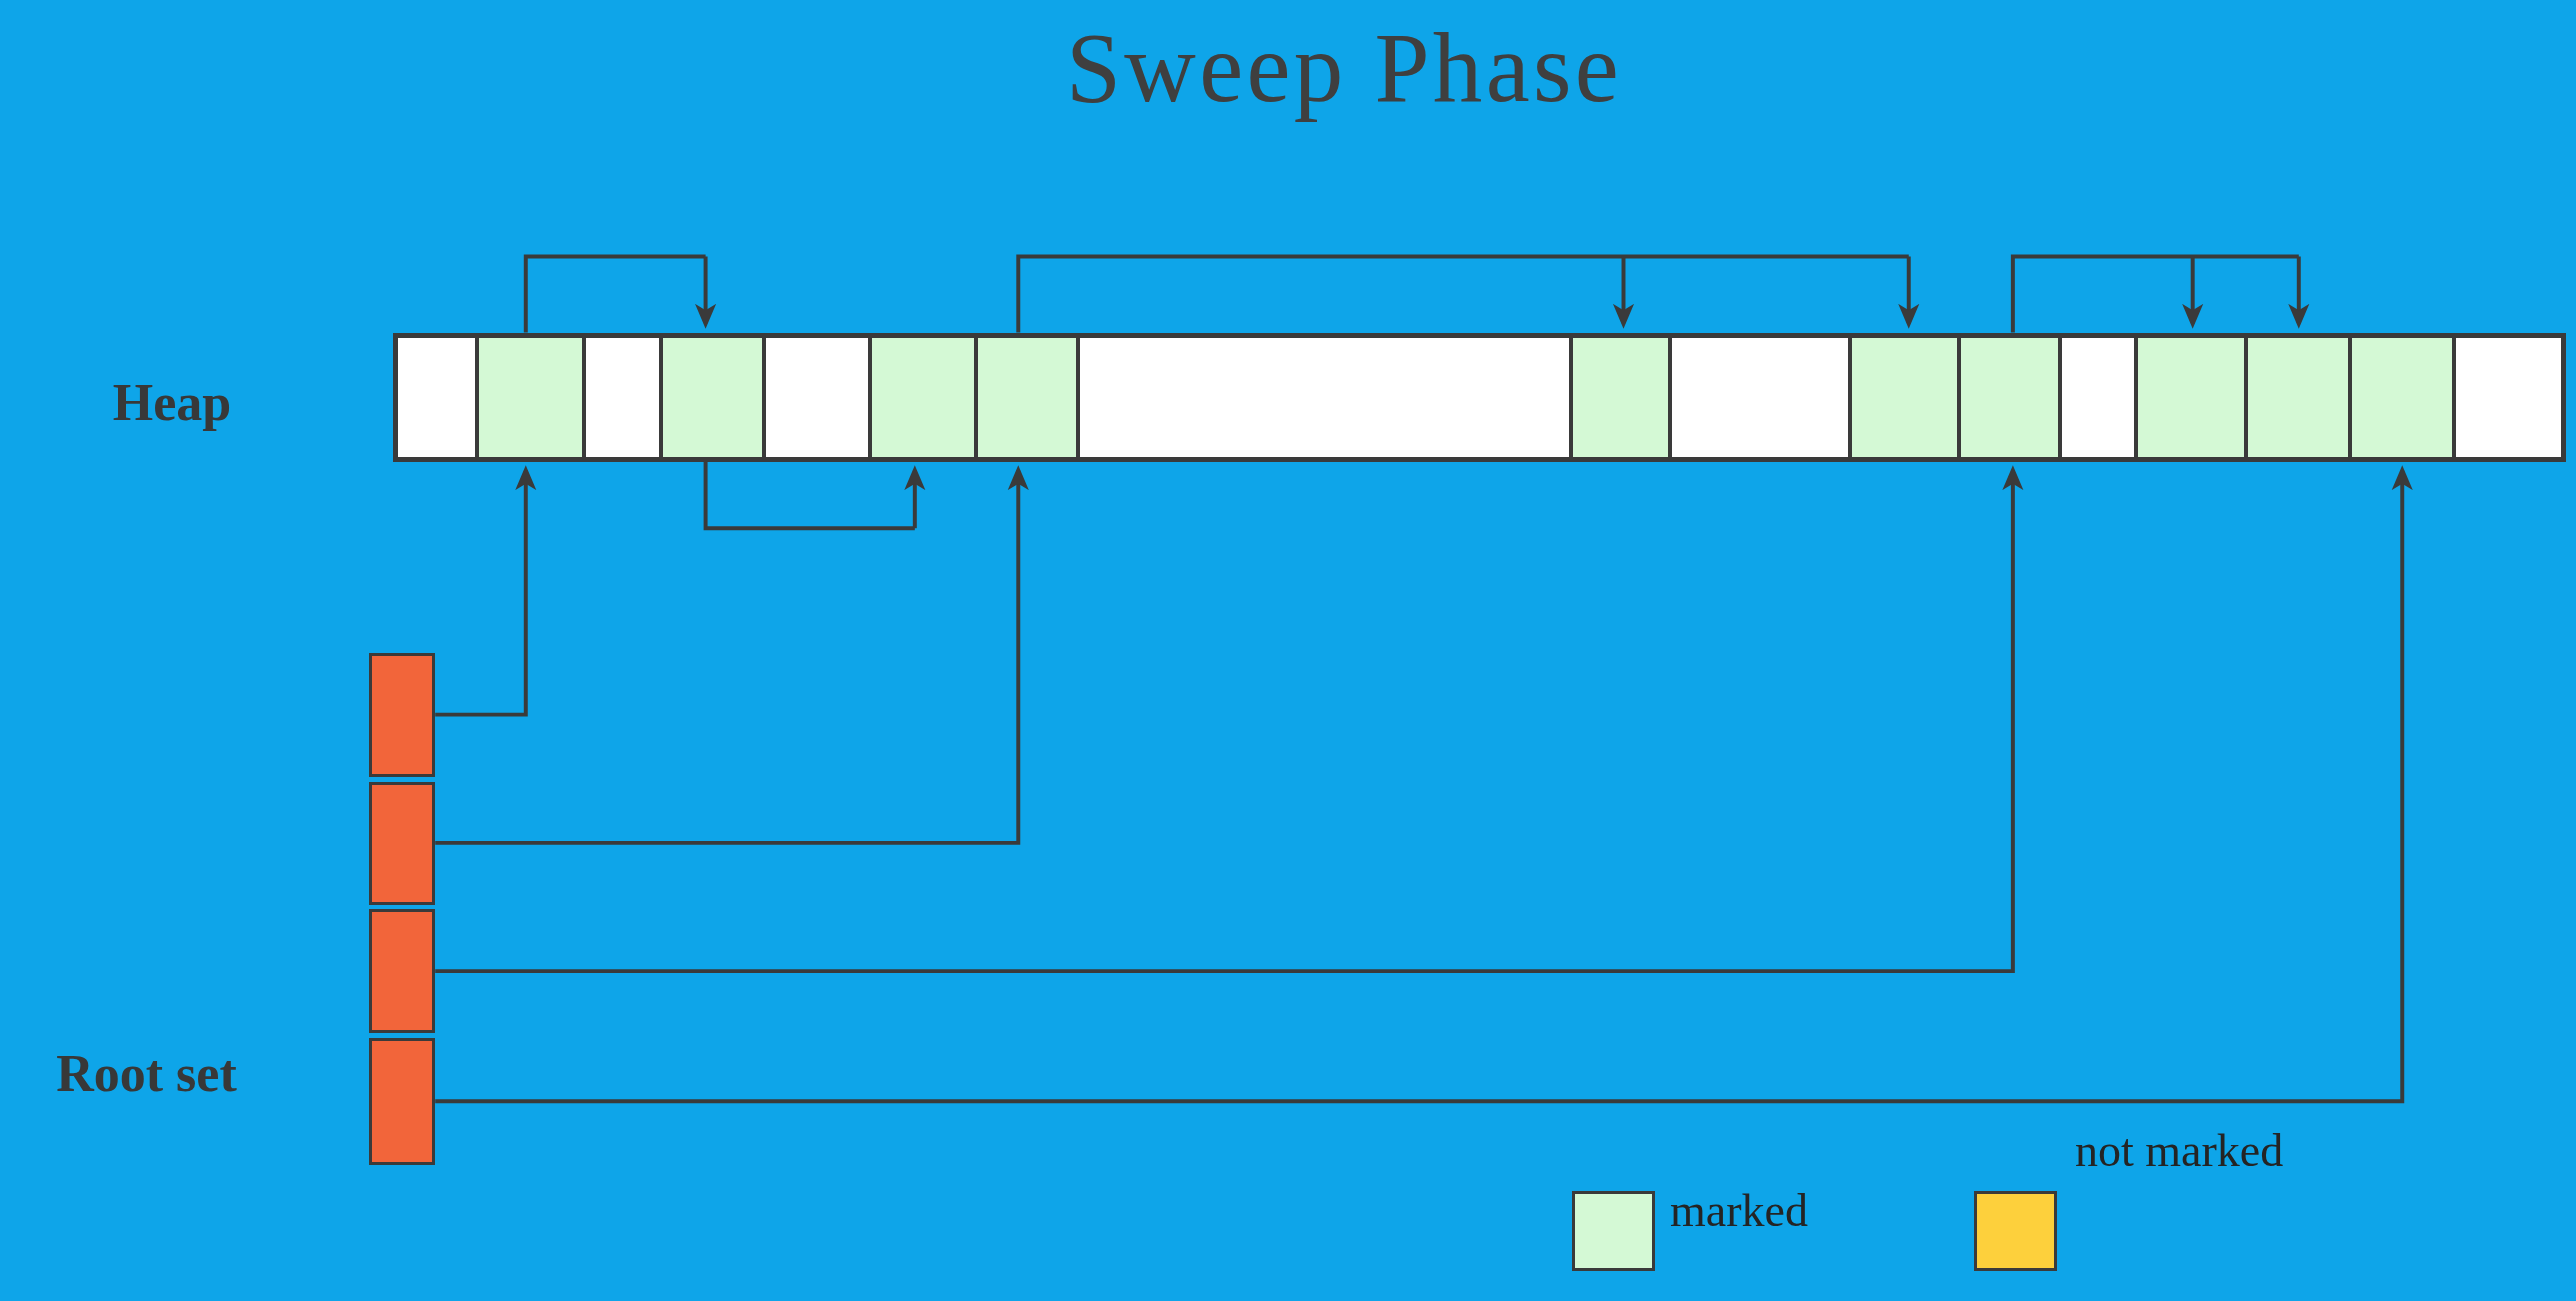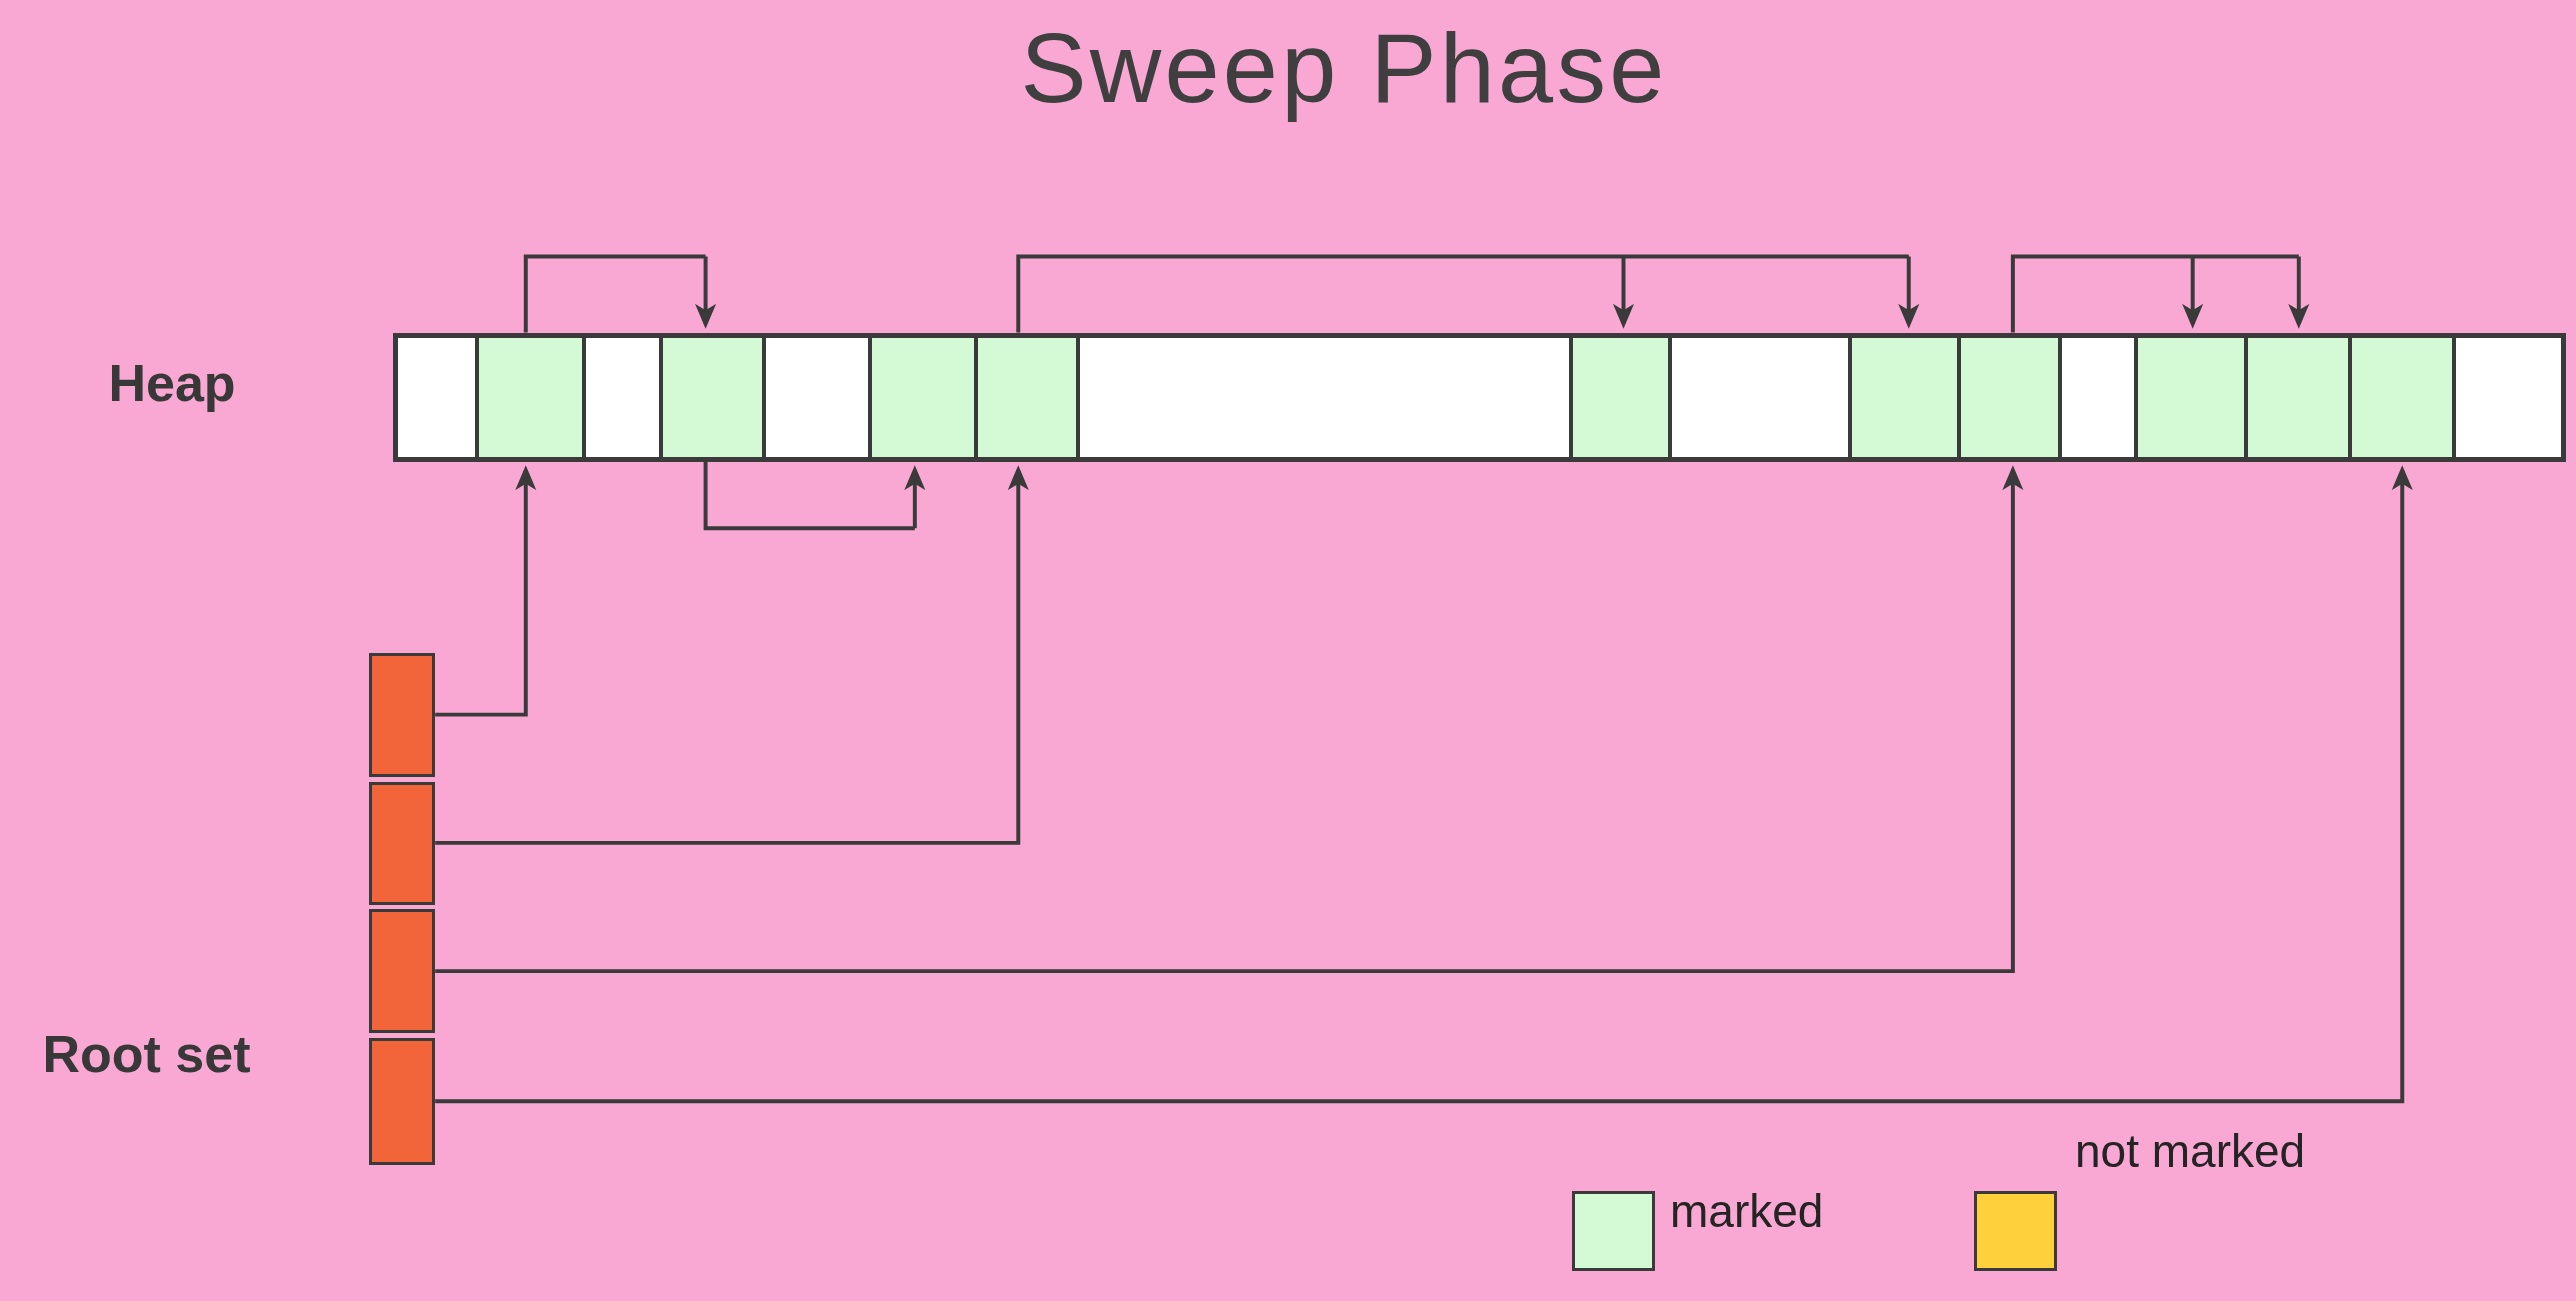--- a/index.html
+++ b/index.html
@@ -1,20 +1,20 @@
 <!DOCTYPE html>
 <html style="font-size:10.6px"><head>
 <meta charset="utf-8">
 <style>
   html,body{margin:0;padding:0;background:#ffffff;}
-  #canvas{position:relative;width:2576px;height:1301px;background:#f9a8d4;overflow:hidden;
-          font-family:Liberation Sans, sans-serif;}
+  #canvas{position:relative;width:2576px;height:1301px;background:#0ea5e9;overflow:hidden;
+          font-family:Liberation Serif, serif;}
   #title{position:absolute;left:881px;top:10.6px;width:926px;text-align:center;
          font-size:99px;font-weight:300;color:#3f3f3f;letter-spacing:3.3px;white-space:nowrap;}
-  .side-label{position:absolute;font-weight:700;font-size:52px;color:#383838;text-align:center;white-space:nowrap;}
+  .side-label{position:absolute;font-weight:700;font-size:52px;color:#383838;text-align:center;white-space:nowrap;margin-top:20px;}
   #heap-label{left:86px;top:353px;width:172px;}
   #root-label{left:29px;top:1024px;width:235px;}
   #heap-bar{position:absolute;left:393px;top:333px;width:2173px;height:129px;
             border:5.3px solid #3a3a3a;box-sizing:border-box;display:flex;background:#ffffff;}
   .hcell{flex-grow:1;flex-basis:0;border-right:4px solid #3a3a3a;}
   .hcell:last-child{border-right:none;}
   .rcell{position:absolute;border:3.3px solid #3a3a3a;box-sizing:border-box;}
   #arrows{position:absolute;left:0;top:0;pointer-events:none;}
   .legend-swatch{position:absolute;width:83px;height:80px;border:3.3px solid #3a3a3a;box-sizing:border-box;}
   .legend-label{position:absolute;font-size:46px;line-height:48px;color:#242424;white-space:nowrap;}

